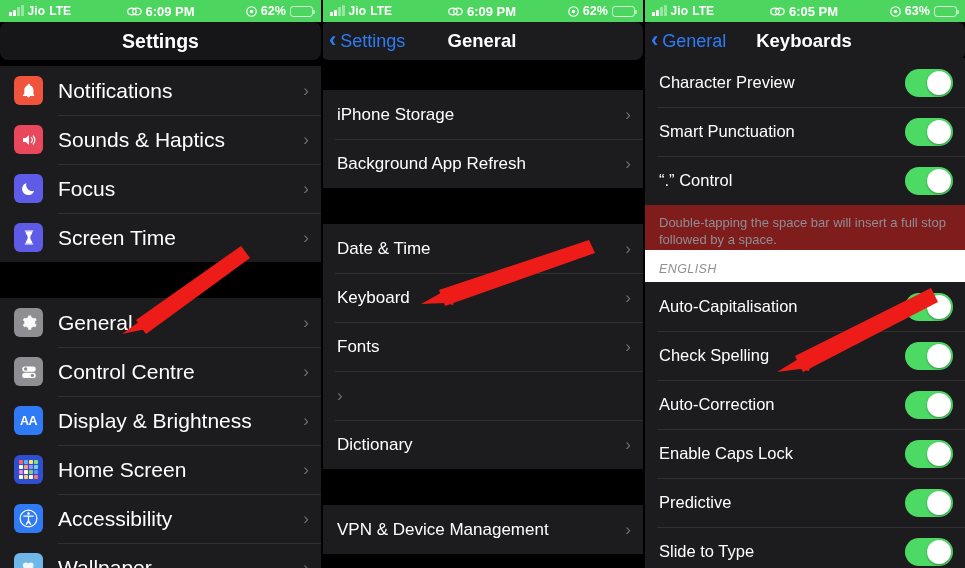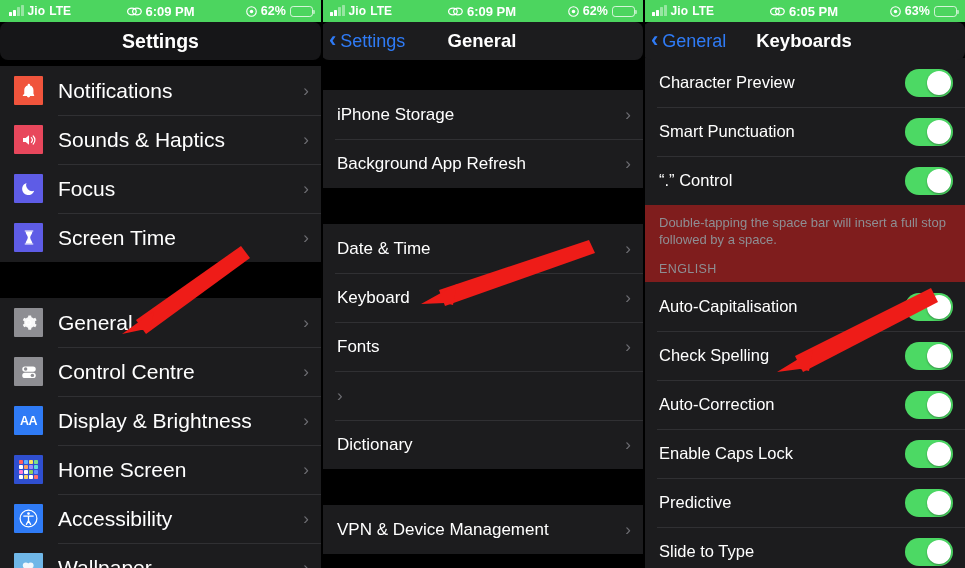--- a/index.html
+++ b/index.html
@@ -168,21 +168,21 @@
     left: 58px;
     right: 0;
     top: 0;
     height: 1px;
     background: #303033;
   }
   .row.norow-icon + .row.norow-icon::before { left: 14px; }
   .icon {
     width: 29px;
     height: 29px;
-    border-radius: 1px;
+    border-radius: 6px;
     flex: 0 0 auto;
     margin-right: 15px;
     display: flex;
     align-items: center;
     justify-content: center;
     color: #fff;
     position: relative;
   }
   .label {
     color: #ffffff;
@@ -206,21 +206,22 @@
     font-size: 13px;
     line-height: 17px;
     padding: 9px 16px 2px 16px;
     background: #7f1d1d;
   }
   .section-hdr {
     color: #8e8e93;
     font-size: 12.5px;
     letter-spacing: 0.4px;
     padding: 12px 27px 6px 16px;
-    background: #7f1d1d;
+    background: #ffffff;
+    font-style: italic;
   }
 
   
   .toggle {
     width: 48px;
     height: 28px;
     border-radius: 14px;
     background: #4cd964;
     position: relative;
     flex: 0 0 auto;

